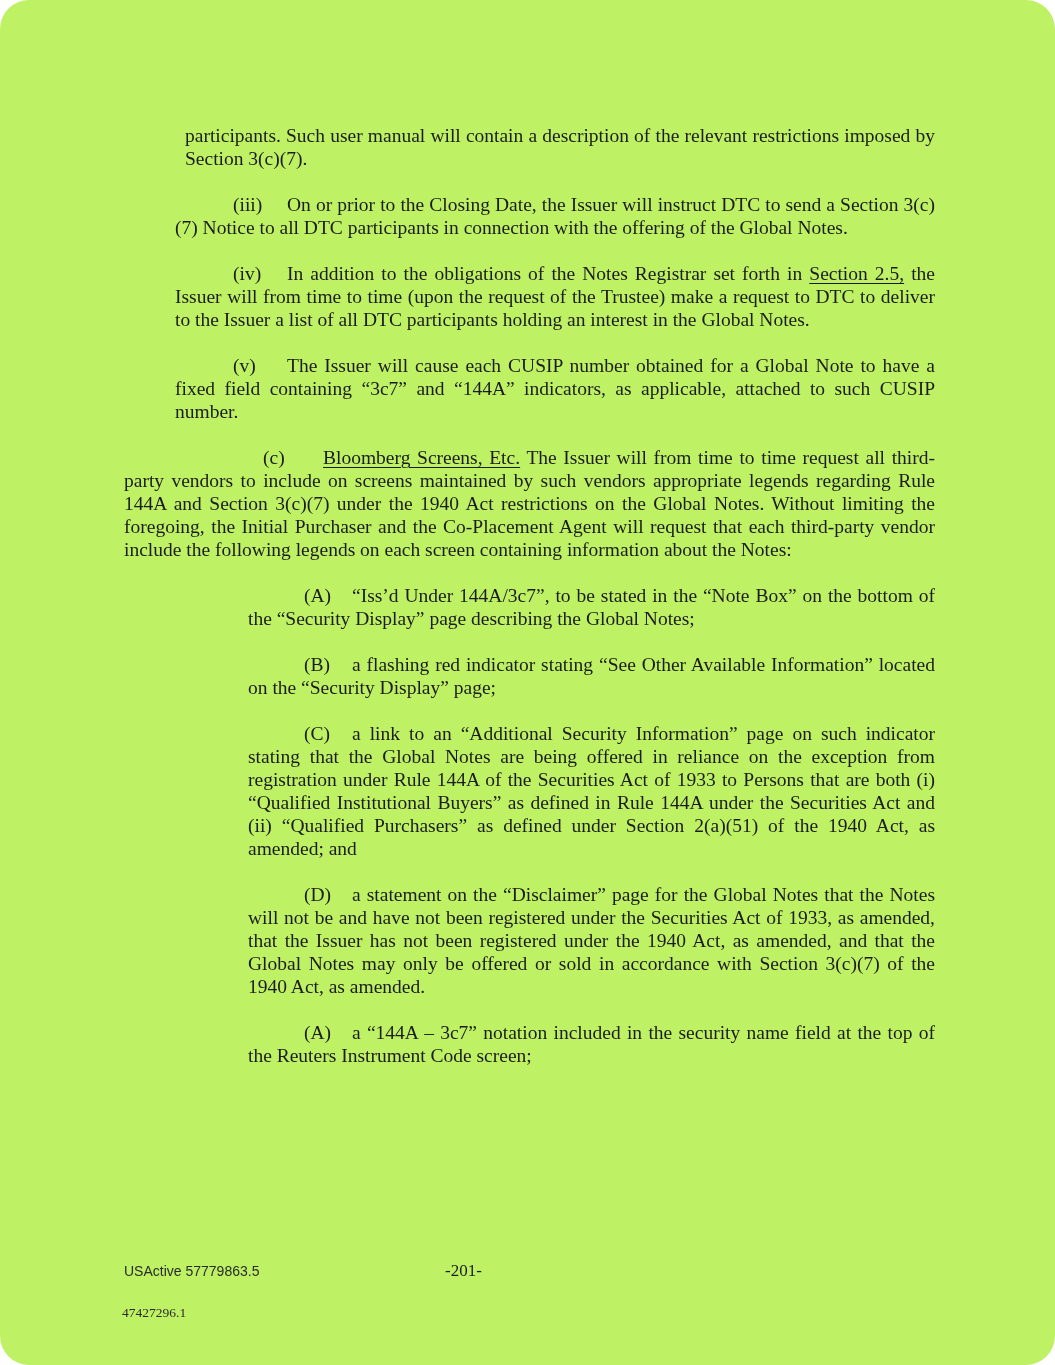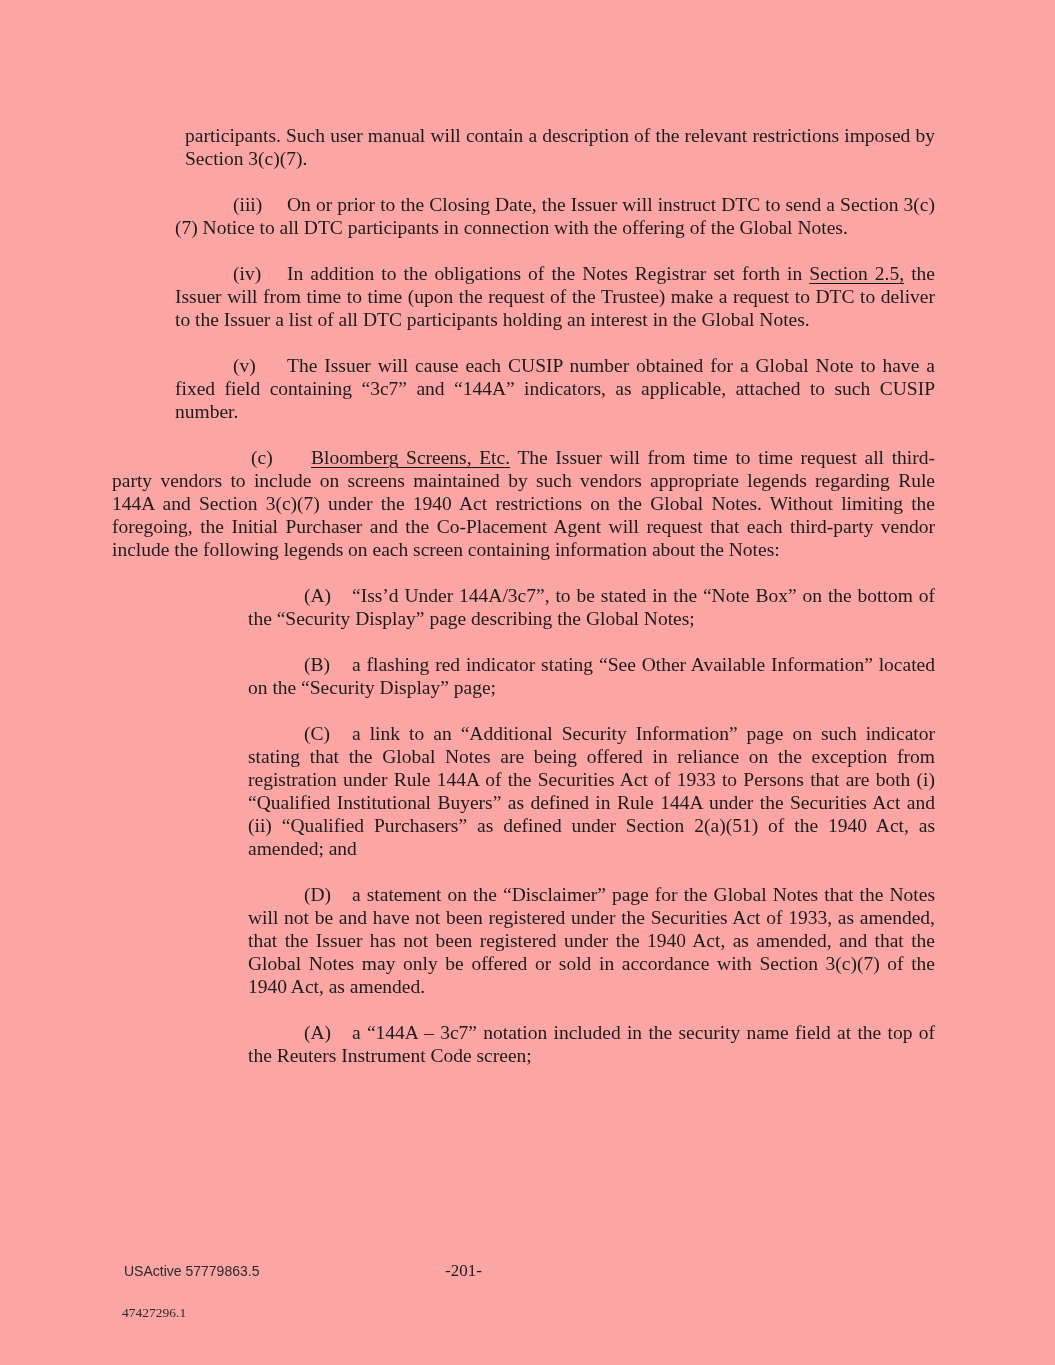--- a/index.html
+++ b/index.html
@@ -4,41 +4,42 @@
 <style>
   html, body {
     margin: 0;
     padding: 0;
     background: #ffffff;
   }
   .page {
     position: relative;
     width: 1055px;
     height: 1365px;
-    background: #fca5a5;
+    background: #bef264;
     overflow: hidden;
     font-family: "Liberation Serif", serif;
     color: #1c1c1c;
+    border-radius: 29px;
   }
   .doc-body {
     position: absolute;
     left: 108px;
     top: 124px;
     width: 827px;
     font-size: 19.5px;
     line-height: 23px;
     text-align: justify;
   }
   .para {
     margin: 0 0 23px 0;
     padding: 0;
   }
   .para.cont { margin-left: 77px; }
   .para.l1   { margin-left: 67px;  text-indent: 58px; }
-  .para.lc   { margin-left: 4px;     text-indent: 139px; }
+  .para.lc   { margin-left: 16px;     text-indent: 139px; }
   .para.l2   { margin-left: 140px; }
   .para.l3   { margin-left: 140px; text-indent: 56px; }
   .marker {
     display: inline-block;
     text-indent: 0;
     text-align: left;
   }
   .mk-l1 { width: 54px; }
   .mk-lc { width: 60px; }
   .mk-l2 { width: 60px; }

